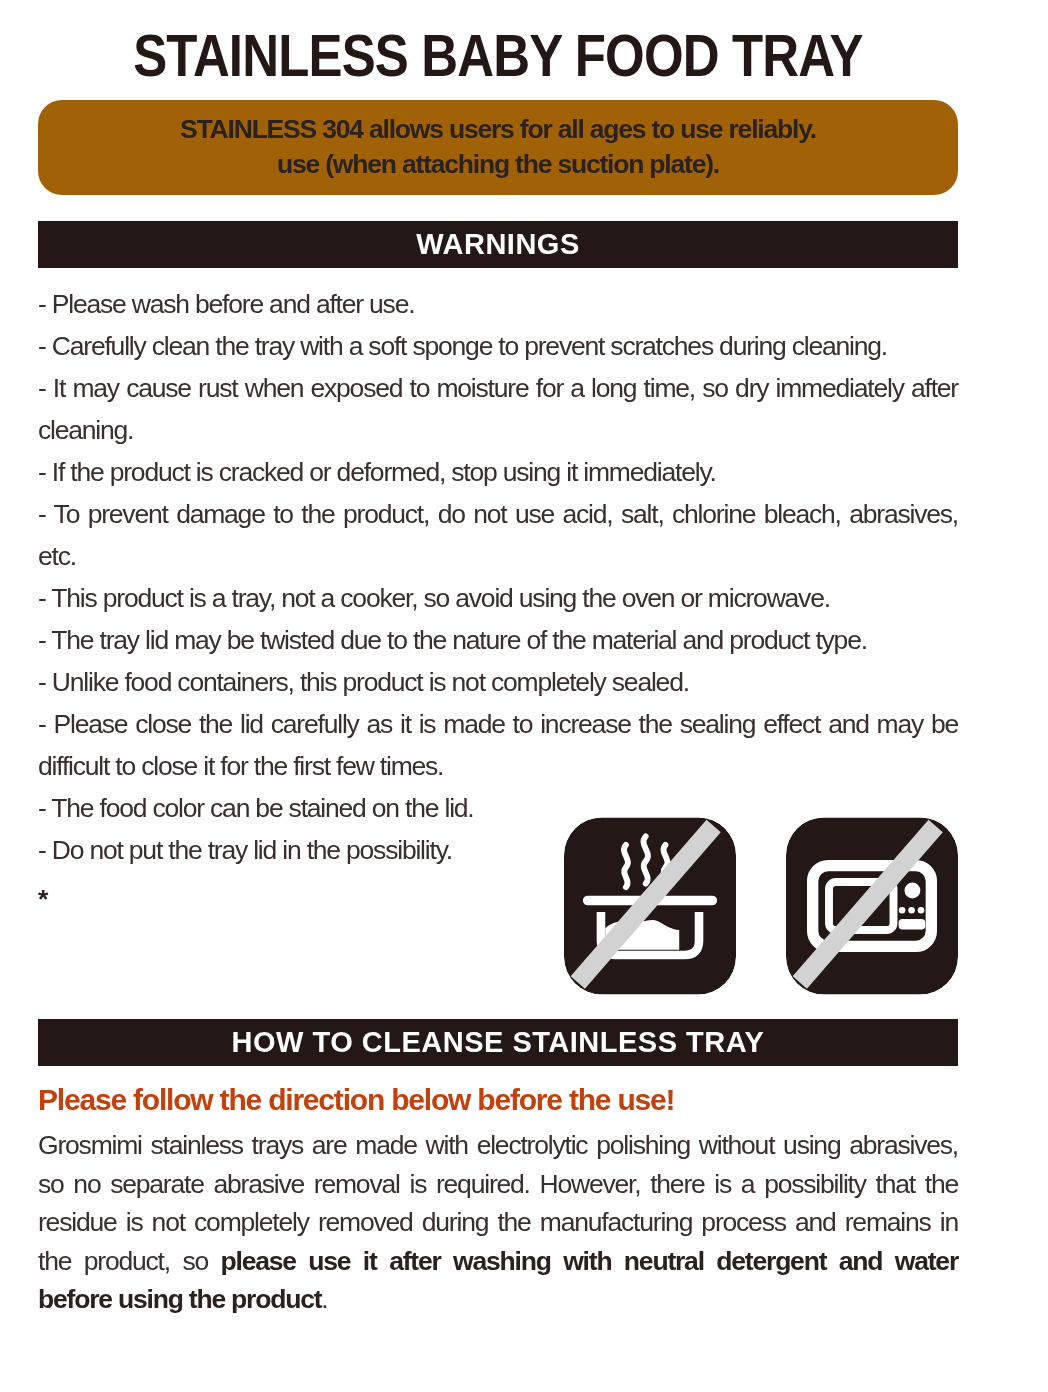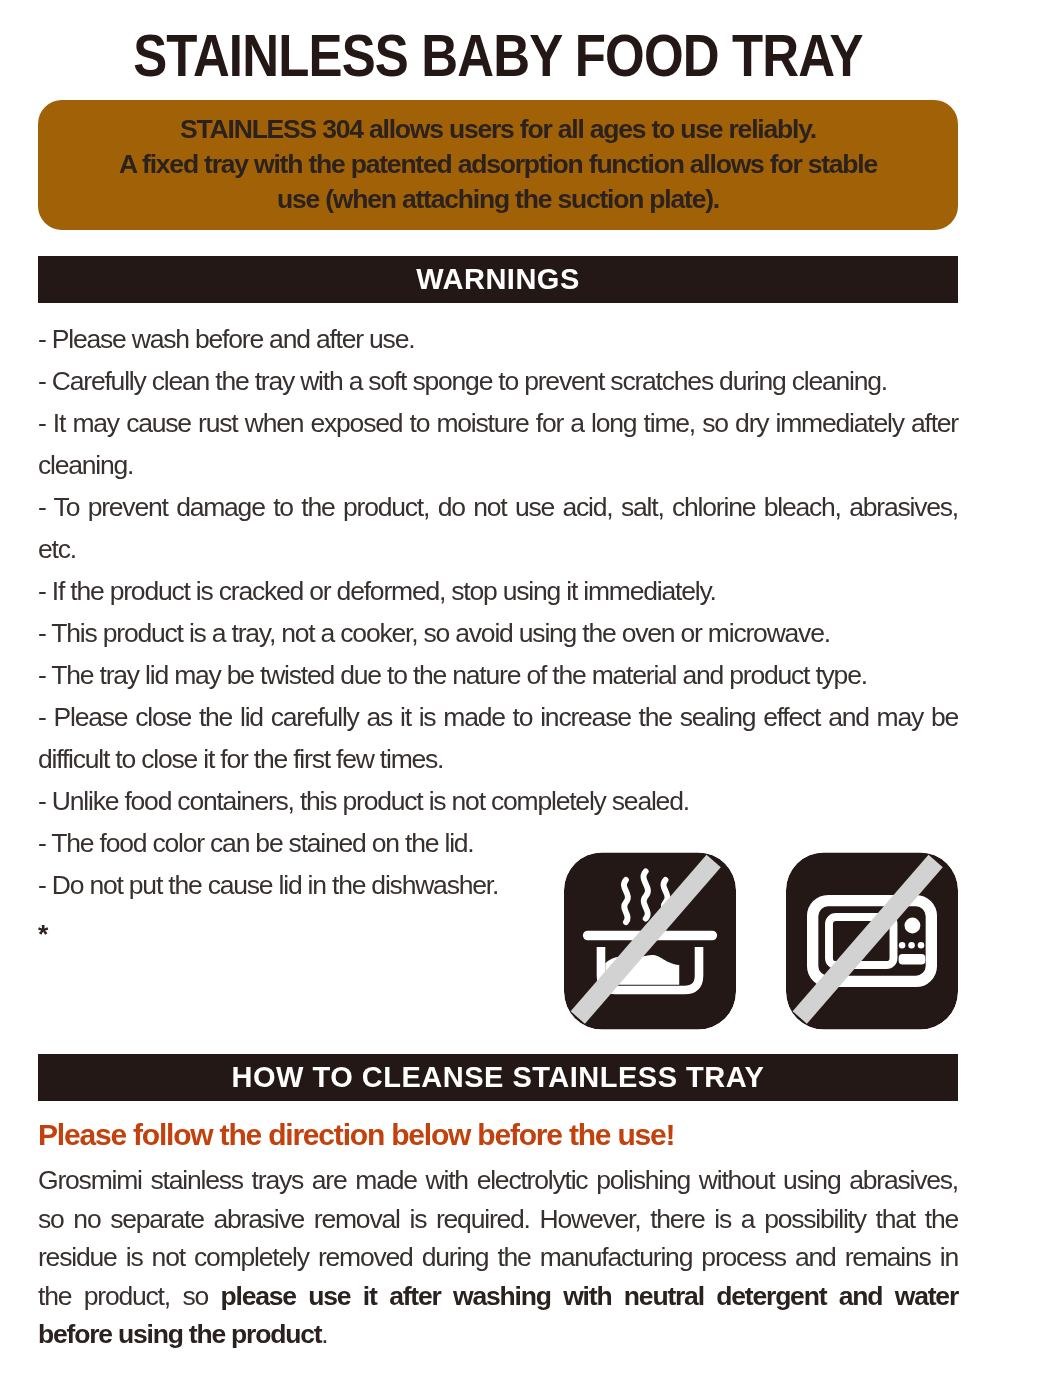--- a/index.html
+++ b/index.html
@@ -110,39 +110,38 @@
 </style>
 </head>
 <body>
 
 <div class="page">
 
   <h1 class="page-title">STAINLESS BABY FOOD TRAY</h1>
 
   <div class="intro-box">
     <div class="intro-line">STAINLESS 304 allows users for all ages to use reliably.</div>
-    <div class="intro-line">A fixed tray with the patented adsorption function allows for stable</div>
     <div class="intro-line">use (when attaching the suction plate).</div>
   </div>
 
   <section>
     <div class="section-bar warnings-bar">WARNINGS</div>
 
     <div class="warn-list">
       <p class="warn-item">- Please wash before and after use.</p>
       <p class="warn-item">- Carefully clean the tray with a soft sponge to prevent scratches during cleaning.</p>
       <p class="warn-item">- It may cause rust when exposed to moisture for a long time,  so dry immediately after cleaning.</p>
+      <p class="warn-item">- If the product is cracked or deformed, stop using it immediately.</p>
       <p class="warn-item">- To prevent damage to the product, do not use acid, salt, chlorine bleach, abrasives, etc.</p>
-      <p class="warn-item">- If the product is cracked or deformed, stop using it immediately.</p>
       <p class="warn-item">- This product is a tray, not a cooker, so avoid using the oven or microwave.</p>
       <p class="warn-item">- The tray lid may be twisted due to the nature of the material and product type.</p>
+      <p class="warn-item">- Unlike food containers, this product is not completely sealed.</p>
       <p class="warn-item">- Please close the lid carefully as it is made to increase the sealing effect and may be difficult to close it for the first few times.</p>
-      <p class="warn-item">- Unlike food containers, this product is not completely sealed.</p>
       <p class="warn-item">- The food color can be stained on the lid.</p>
-      <p class="warn-item">- Do not put the cause lid in the dishwasher.</p>
+      <p class="warn-item">- Do not put the tray lid in the possibility.</p>
     </div>
 
     <div class="note-row">
       <div class="note">
         <div class="note-marker">*</div>
       </div>
 
       <div class="icons">
 
         <span>

